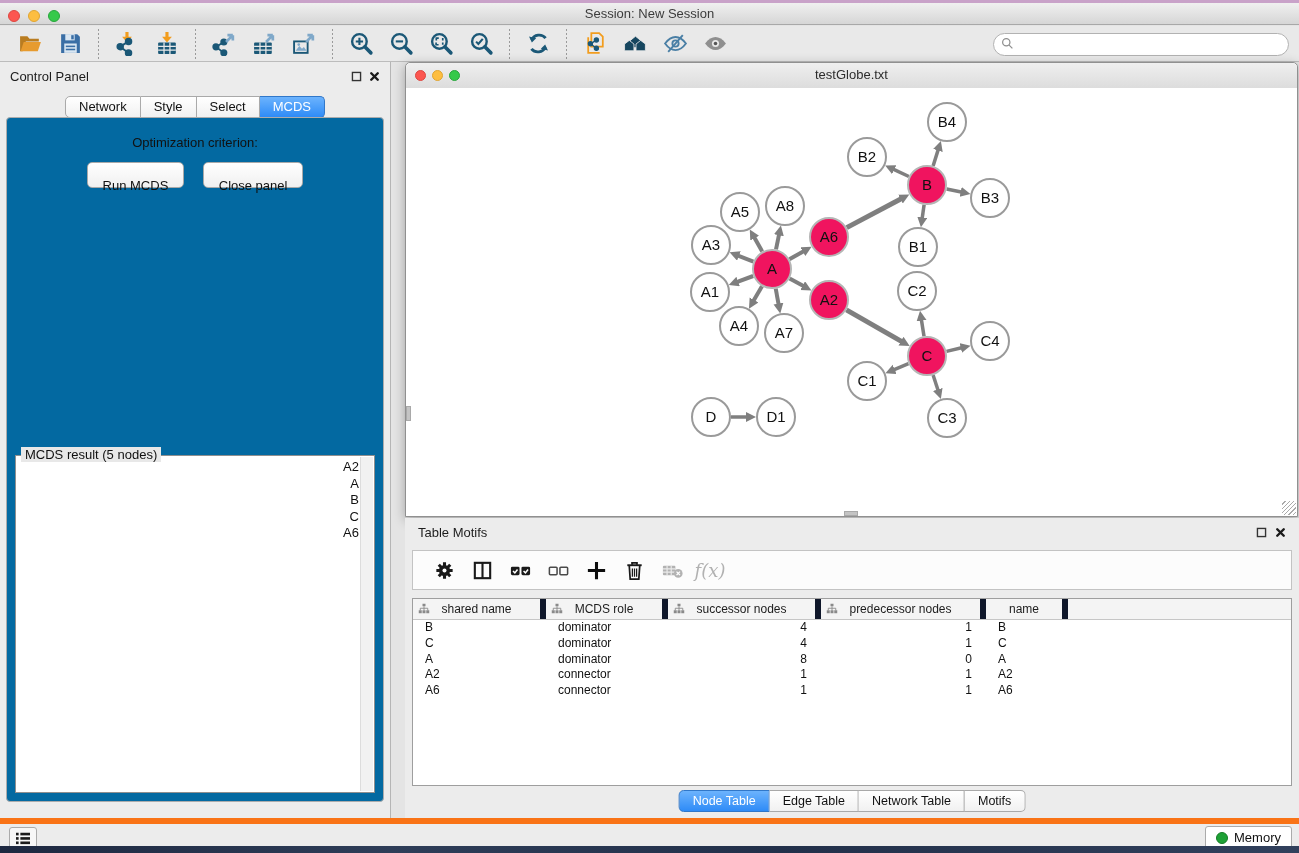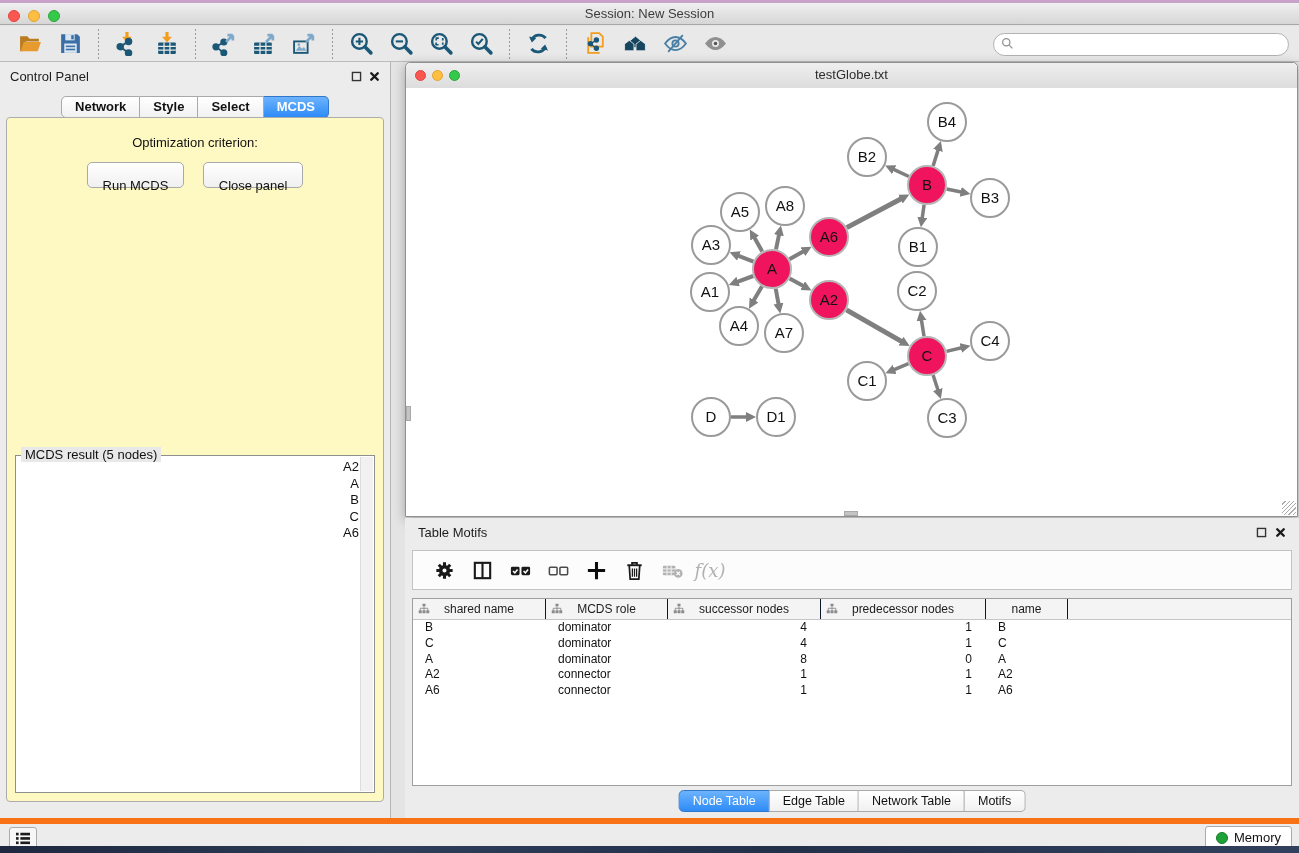--- a/index.html
+++ b/index.html
@@ -39,24 +39,24 @@
   .panel-title { position:absolute; left:10px; top:7px; font-size:13px; color:#1d1d1d; }
   .ph-btn { position:absolute; top:7px; width:15px; height:15px; display:flex; align-items:center; justify-content:center; }
   .ph-btn svg { width:13px; height:13px; }
 
   .tabs { display:inline-flex; }
   .tab { height:22px; line-height:20px; padding:0 13px; font-size:13px; color:#111;
          background:linear-gradient(#ffffff,#f1f1f1); border:1px solid #a9a9a9; border-left:none; }
   .tab:first-child { border-left:1px solid #a9a9a9; border-radius:5px 0 0 5px; }
   .tab:last-child { border-radius:0 5px 5px 0; }
   .tab.selected { background:linear-gradient(#6cb3fd,#2e8bf7); color:#fff; border-color:#3077c9; }
-  .cp-tabs { position:absolute; top:34px; left:50%; transform:translateX(-50%);font-weight:bold; }
+  .cp-tabs { position:absolute; top:34px; left:50%; transform:translateX(-50%); }
 
   .cp-content { position:absolute; left:6px; right:6px; top:55px; bottom:16px;
-                background:#fef9c3; border:1px solid #acacac; border-radius:4px; }
+                background:#0369a1; border:1px solid #acacac; border-radius:4px; }
   .opt-label { text-align:center; margin-top:17px; font-size:13px; color:#111; }
   .cp-select { position:relative; width:314px; height:24px; margin:10px auto 0; background:#fff;
                border:1px solid #a6a6a6; border-radius:5px; font-size:13px; line-height:22px;
                padding-left:10px; color:#111; }
   .cp-select .stepper { position:absolute; right:0; top:0; bottom:0; width:21px;
                background:linear-gradient(#6db5ff,#2e8cf8); border-radius:0 4px 4px 0;
                display:flex; flex-direction:column; align-items:center; justify-content:center; gap:1px; }
   .cp-select .stepper svg { width:9px; height:6px; }
   .btn-row { text-align:center; margin-top:12px; }
   .btn { display:inline-block; margin:0 7px; height:23px; line-height:21px; padding:12px 15px;
@@ -92,21 +92,21 @@
   .tp-toolbar { position:absolute; left:7px; right:7px; top:32px; height:40px; background:#fcfcfc;
                 border:1px solid #c3c3c3; display:flex; align-items:center; padding-left:12px; }
   .tp-btn { width:30px; height:30px; margin:0 4px; display:flex; align-items:center; justify-content:center; }
   .tp-btn svg { width:23px; height:23px; }
   .tp-btn.disabled { opacity:0.9; }
   .fx-text { font-family:"DejaVu Serif","Liberation Serif",serif; font-style:italic; font-size:18px; color:#a9a9a9; }
 
   .node-table { position:absolute; left:7px; right:7px; top:80px; height:188px; background:#fff;
                 border:1px solid #9e9e9e; overflow:hidden; font-size:12px; }
   .t-head { display:flex; height:21px; background:#f4f4f4; border-bottom:1px solid #c6c6c6; }
-  .th { display:flex; align-items:center; justify-content:center; gap:5px; border-right:1px solid #0f172a;
+  .th { display:flex; align-items:center; justify-content:center; gap:5px; border-right:6px solid #0f172a;
         color:#1c1c1c; position:relative; }
   .th svg { width:12px; height:12px; position:absolute; left:5px; }
   .t-row { display:flex; height:15.8px; }
   .td { line-height:15.8px; color:#111; white-space:nowrap; overflow:hidden; }
   .td.left { text-align:left; padding-left:12px; }
   .td.right { text-align:right; padding-right:14px; }
   .table-tabs { position:absolute; top:272px; left:50%; transform:translateX(-50%); }
   .table-tabs .tab { font-size:12.5px; height:22px; }
 
   

